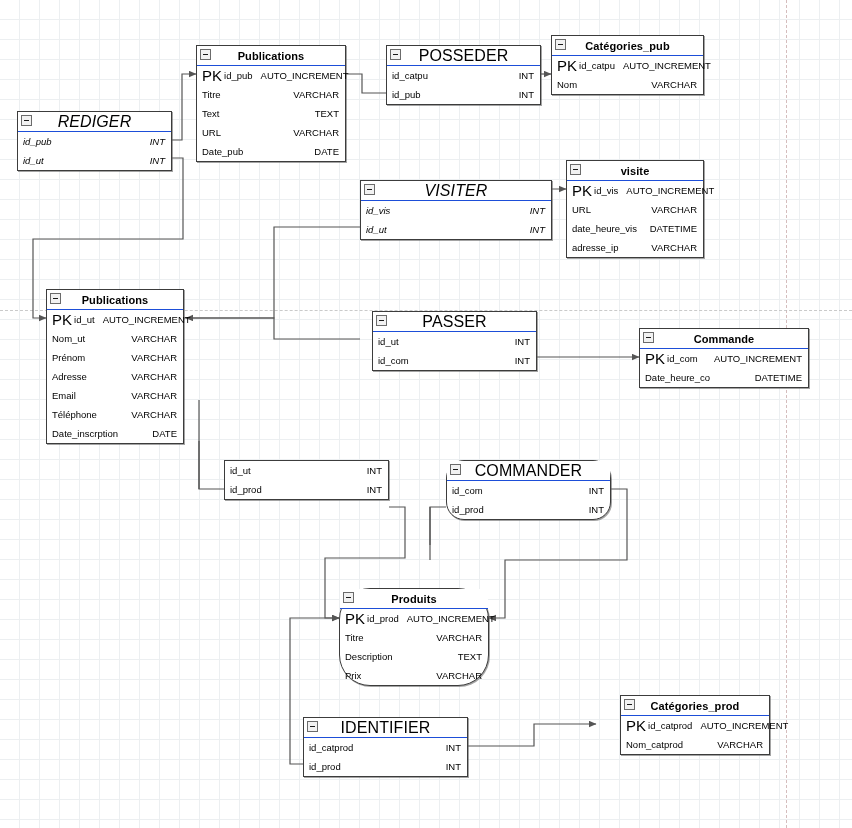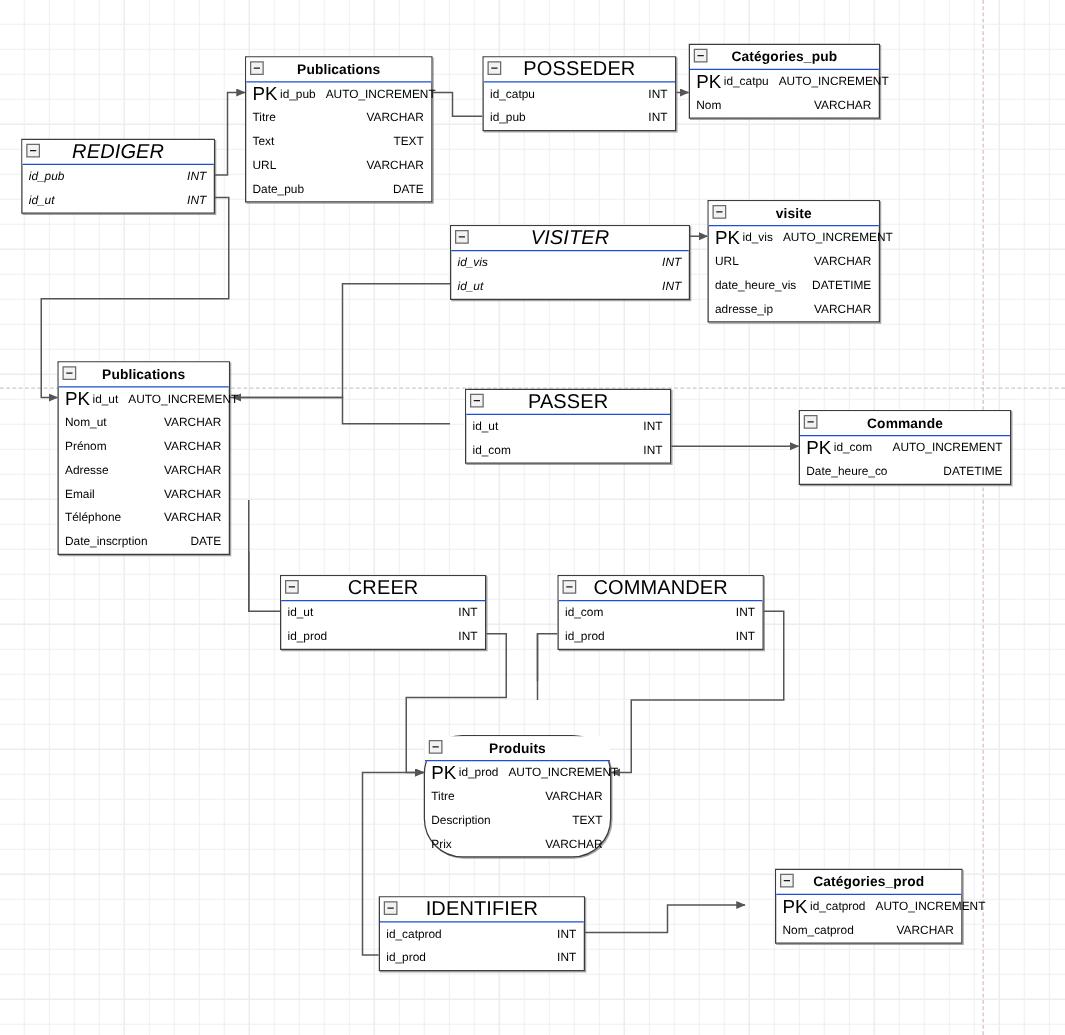--- a/index.html
+++ b/index.html
@@ -316,36 +316,32 @@
           <span class="nm">id_com</span>
           <span class="ty">AUTO_INCREMENT</span>
         </div>
         <div class="row">
           <span class="nm">Date_heure_co</span>
           <span class="ty">DATETIME</span>
         </div>
       </div>
     </div>
     <div class="tbl" style="left: 224px; top: 460px; width: 165px;">
-      <div class="hdr">
-        <span class="collapse"></span>
-        <span class="title">CREER</span>
-      </div>
       <div class="rows">
         <div class="row">
           <span class="nm">id_ut</span>
           <span class="ty">INT</span>
         </div>
         <div class="row">
           <span class="nm">id_prod</span>
           <span class="ty">INT</span>
         </div>
       </div>
     </div>
-    <div class="tbl" style="left: 446px; top: 460px; width: 165px;">
+    <div class="tbl" style="left: 446px; top: 460px; width: 165px; border-radius: 18px;">
       <div class="hdr">
         <span class="collapse"></span>
         <span class="title">COMMANDER</span>
       </div>
       <div class="rows">
         <div class="row">
           <span class="nm">id_com</span>
           <span class="ty">INT</span>
         </div>
         <div class="row">

